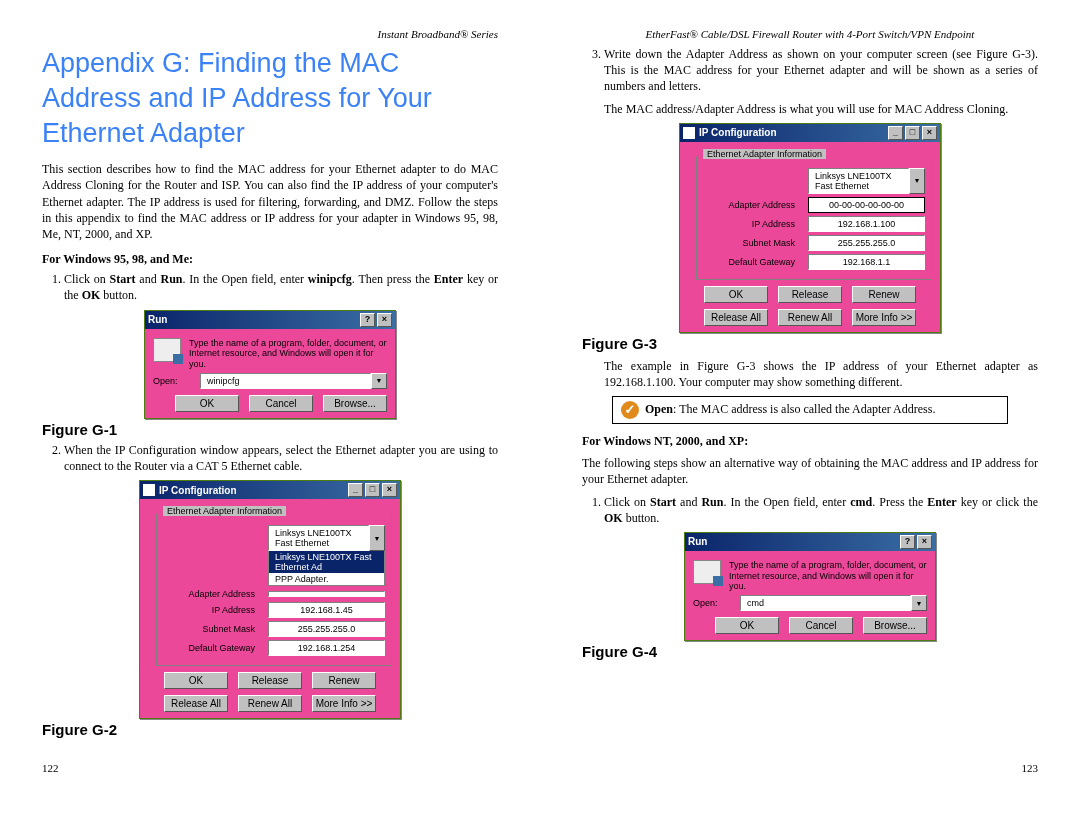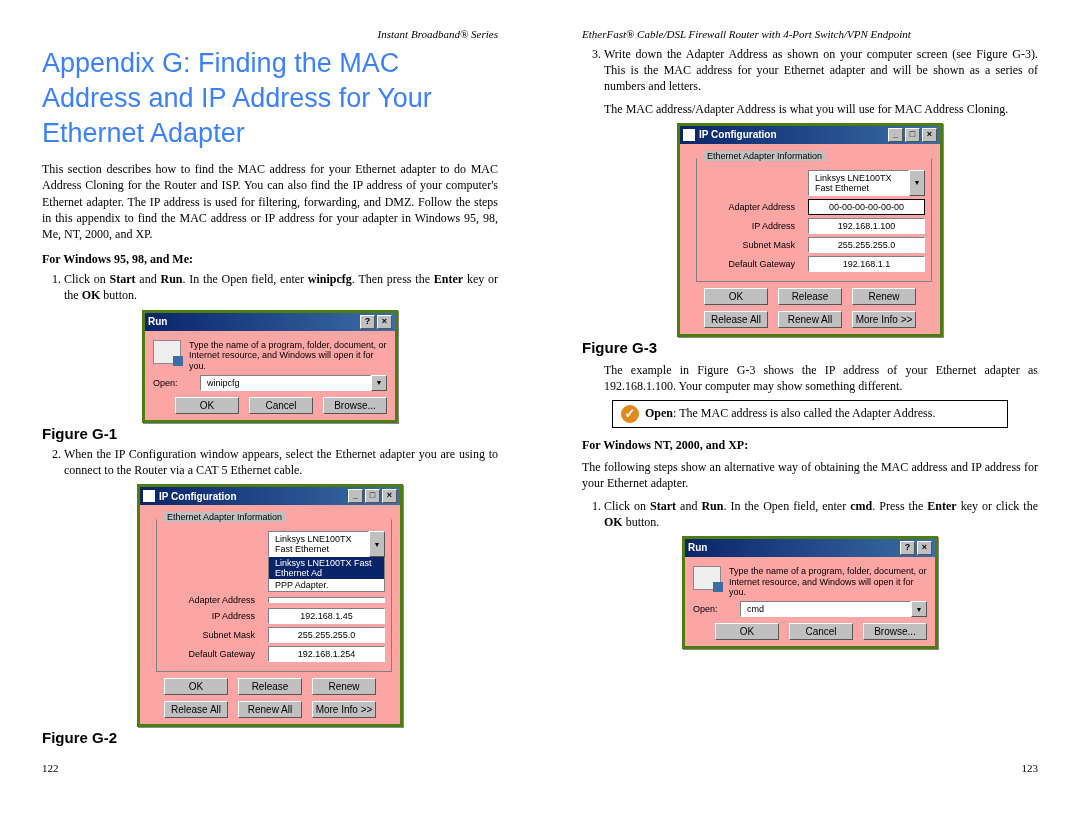--- a/index.html
+++ b/index.html
@@ -19,21 +19,21 @@
     box-sizing: border-box;
     position: relative;
   }
   .running-head {
     font-style: italic;
     font-size: 11px;
     margin-bottom: 6px;
     white-space: nowrap;
   }
   .running-head.left { text-align: right; }
-  .running-head.right { }
+  .running-head.right { text-align: center; }
   h1.title {
     font-family: "Helvetica Neue", Arial, sans-serif;
     font-weight: 300;
     font-size: 27px;
     line-height: 1.3;
     margin: 6px 0 10px 0;
     color: #3b82f6;
   }
   p.body {
     font-size: 12px;
@@ -65,22 +65,22 @@
   .pagenum {
     position: absolute;
     bottom: 14px;
     font-size: 11px;
   }
   .pagenum.left { left: 42px; }
   .pagenum.right { right: 42px; }
 
   
   .dlg {
-    background: #fca5a5;
-    border: 3px solid #4d7c0f;
+    background: #ec4899;
+    border: 1px solid #4d7c0f;
     font-family: Tahoma, Arial, sans-serif;
     font-size: 9px;
     box-shadow: 1px 1px 0 #888;
     margin: 6px auto 2px auto;
   }
   .titlebar {
     display:flex;
     align-items:center;
     background: linear-gradient(to right,#0a246a,#3a6ea5);
     color:#fff;
@@ -341,15 +341,16 @@
           <div class="dropbtn">▼</div>
         </div>
       </div>
       <div class="btnrow" style="justify-content:flex-end;">
         <div class="btn">OK</div>
         <div class="btn">Cancel</div>
         <div class="btn">Browse...</div>
       </div>
     </div>
   </div>
+  <div class="figcap">Figure G-4</div>
 
   <div class="pagenum right">123</div>
 </div>
 
 </body></html>

